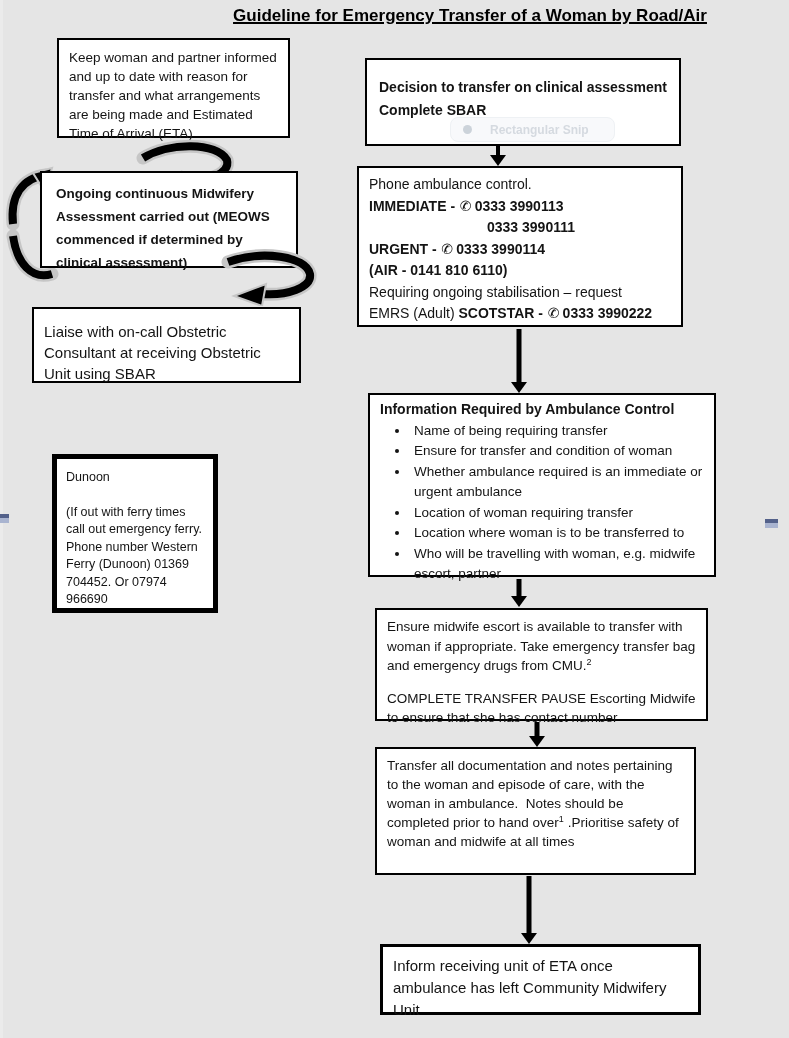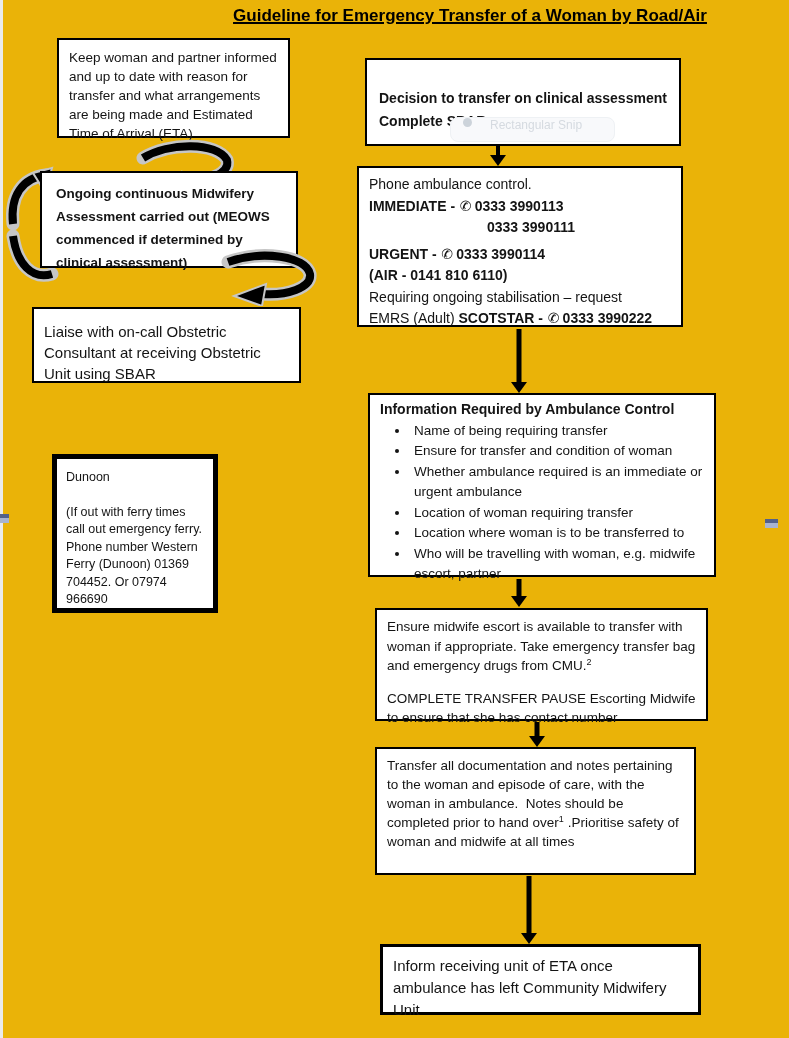--- a/index.html
+++ b/index.html
@@ -1,34 +1,34 @@
 <!DOCTYPE html>
 <html><head>
 <meta charset="utf-8">
 <style>
   html,body{margin:0;padding:0;background:#fff;}
   .page{
-    position:relative;width:789px;height:1038px;background:#eab308;
+    position:relative;width:789px;height:1038px;background:#e5e5e5;
     font-family:"Liberation Sans","DejaVu Sans",sans-serif;color:#141414;overflow:hidden;
   }
   .left-strip{position:absolute;left:0;top:0;width:3px;height:100%;background:#ebebeb;}
   .title{
     position:absolute;left:160px;top:6px;width:620px;margin:0;text-align:center;
     font-size:17px;font-weight:bold;text-decoration:underline;text-decoration-thickness:2px;color:#000;
   }
   .box{position:absolute;border:2px solid #000;background:#fff;box-sizing:border-box;}
   .box-keep{left:57px;top:38px;width:233px;height:100px;padding:8px 10px;font-size:13.5px;line-height:19px;}
   .box-ongoing{left:40px;top:171px;width:258px;height:97px;padding:9px 10px 0 14px;font-size:13.5px;line-height:23px;font-weight:bold;}
   .box-liaise{left:32px;top:307px;width:269px;height:76px;padding:12px 10px;font-size:15px;line-height:21px;}
   .box-dunoon{left:52px;top:454px;width:166px;height:159px;border-width:5px;padding:10px 9px;font-size:12.5px;line-height:17.5px;}
   .dunoon-title{margin-bottom:17px;}
-  .box-decision{left:365px;top:58px;width:316px;height:88px;padding:27px 12px;font-size:14px;line-height:23px;font-weight:bold;}
+  .box-decision{left:365px;top:58px;width:316px;height:88px;padding:16px 12px;font-size:14px;line-height:23px;font-weight:bold;}
   .box-phone{left:357px;top:166px;width:326px;height:161px;padding:6px 10px;font-size:14px;line-height:21.5px;}
   .pline.indent{padding-left:118px;}
-  .pline.gap{margin-top:5px;}
+  .pline.gap{}
   .bold{font-weight:bold;}
   .phone-glyph{margin:0 3px 0 1px;}
   .box-info{left:368px;top:393px;width:348px;height:184px;padding:4px 10px;font-size:13.5px;line-height:20.5px;}
   .info-title{font-weight:bold;font-size:14px;}
   .box-info ul{margin:1px 0 0 0;padding-left:30px;list-style:disc;}
   .box-info li{padding-left:4px;}
   .box-escort{left:375px;top:608px;width:333px;height:113px;padding:7px 10px;font-size:13.5px;line-height:19.5px;}
   .box-escort p{margin:0 0 13px 0;}
   .box-escort p:last-child{margin:0;}
   .box-docs{left:375px;top:747px;width:321px;height:128px;padding:7px 10px;font-size:13.5px;line-height:19px;}
@@ -46,21 +46,21 @@
   .arrow-c{left:510px;top:579px;width:18px;height:28px;}
   .arrow-d{left:528px;top:722px;width:18px;height:25px;}
   .arrow-e{left:520px;top:876px;width:18px;height:68px;}
   
   .curve{position:absolute;}
   .curve-top{left:135px;top:138px;}
   .curve-loop{left:0px;top:162px;}
   .curve-bottom{left:220px;top:248px;}
   
   .snip-tip{position:absolute;left:450px;top:117px;width:163px;height:23px;background:#f8f9fb;
-    border:1px solid #eef1f4;border-radius:8px;display:flex;align-items:flex-start;z-index:5;}
+    border:1px solid #eef1f4;border-radius:8px;display:flex;align-items:center;z-index:5;font-weight:bold;}
   .snip-dot{width:9px;height:9px;border-radius:50%;background:#ccd3da;margin-left:12px;}
   .snip-label{color:#d5dae0;font-size:12px;margin-left:18px;}
   
   .edge-mark{position:absolute;}
   .edge-mark .m-top{height:4px;background:#53618a;}
   .edge-mark .m-bot{height:5px;background:#a9b4d0;}
   .edge-left{left:0;top:514px;width:9px;}
   .edge-right{left:765px;top:519px;width:13px;}
 </style>
 </head>

